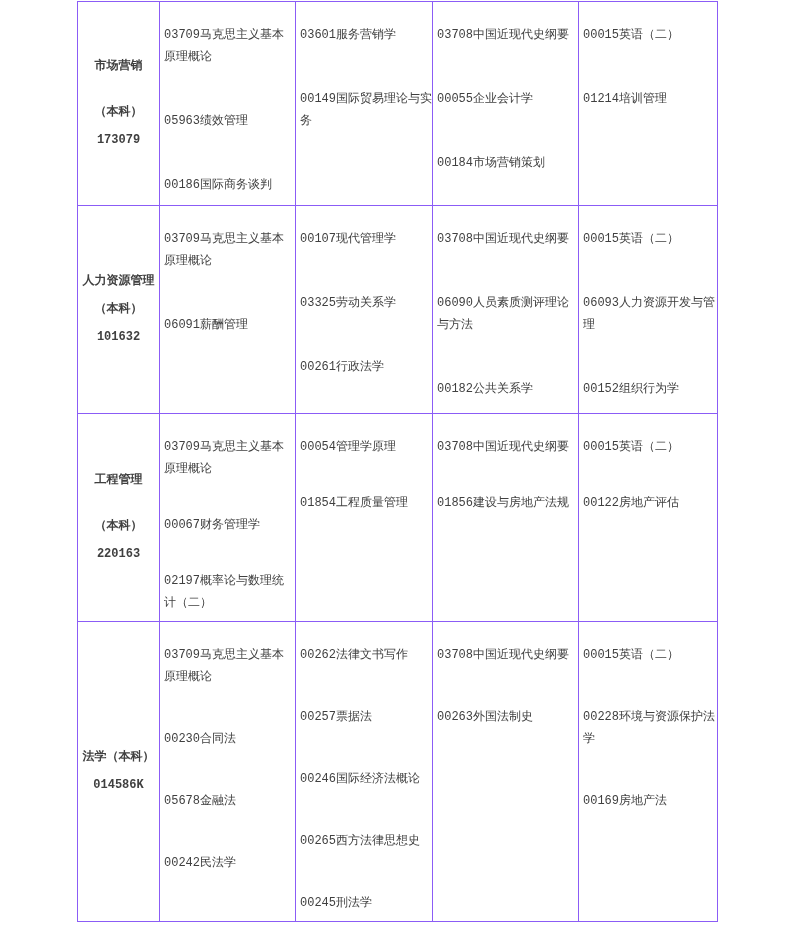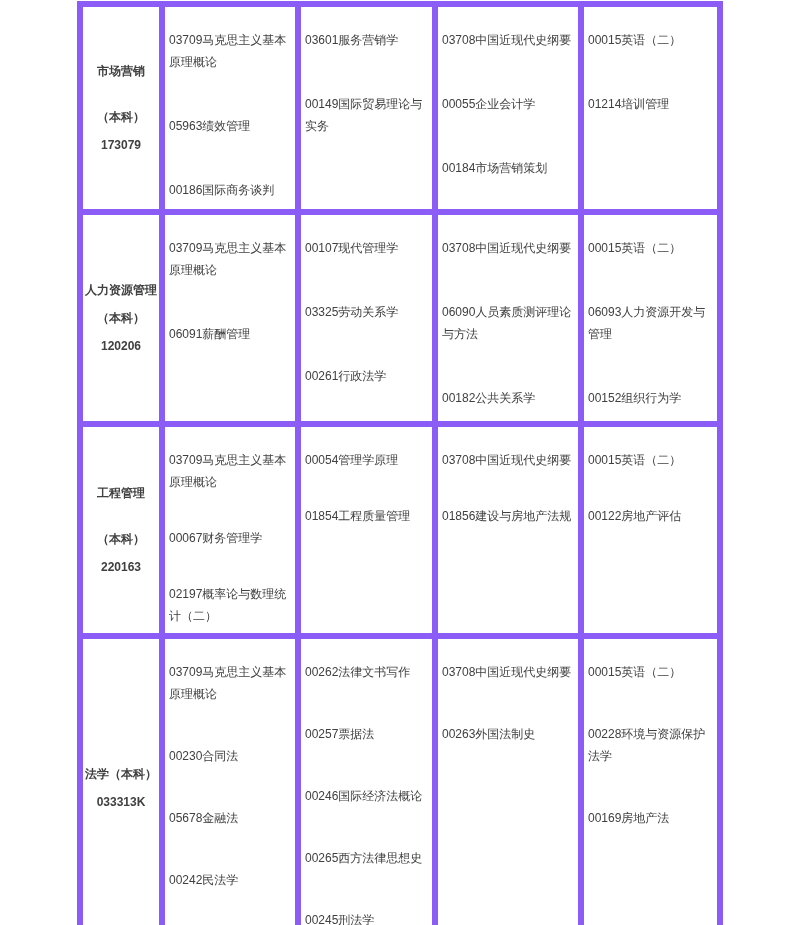--- a/index.html
+++ b/index.html
@@ -19,24 +19,25 @@
     position: absolute;
     left: 77px;
     top: 1px;
   }
   table.exam {
     border-collapse: collapse;
     table-layout: fixed;
     width: 640px;
   }
   table.exam td {
-    border: 6px solid #8b5cf6;
+    border: 1px solid #8b5cf6;
     vertical-align: top;
     padding: 0;
     box-sizing: border-box;
+    font-family: Liberation Mono, monospace;
   }
   tr.r1 td { height: 204px; }
   tr.r2 td { height: 208px; }
   tr.r3 td { height: 208px; }
   tr.r4 td { height: 300px; }
 
   .inner {
     box-sizing: border-box;
     overflow: hidden;
     width: 100%;
@@ -128,21 +129,21 @@
               <p>00015英语（二）</p>
               <p>01214培训管理</p>
             </div>
           </td>
         </tr>
         <tr class="r2">
           <td>
             <div class="inner major">
               <p>人力资源管理</p>
               <p>（本科）</p>
-              <p>120206</p>
+              <p>101632</p>
             </div>
           </td>
           <td>
             <div class="inner course">
               <p>03709马克思主义基本原理概论</p>
               <p>06091薪酬管理</p>
             </div>
           </td>
           <td>
             <div class="inner course">
@@ -198,21 +199,21 @@
             <div class="inner course">
               <p>00015英语（二）</p>
               <p>00122房地产评估</p>
             </div>
           </td>
         </tr>
         <tr class="r4">
           <td>
             <div class="inner major">
               <p>法学（本科）</p>
-              <p>033313K</p>
+              <p>014586K</p>
             </div>
           </td>
           <td>
             <div class="inner course">
               <p>03709马克思主义基本原理概论</p>
               <p>00230合同法</p>
               <p>05678金融法</p>
               <p>00242民法学</p>
             </div>
           </td>

